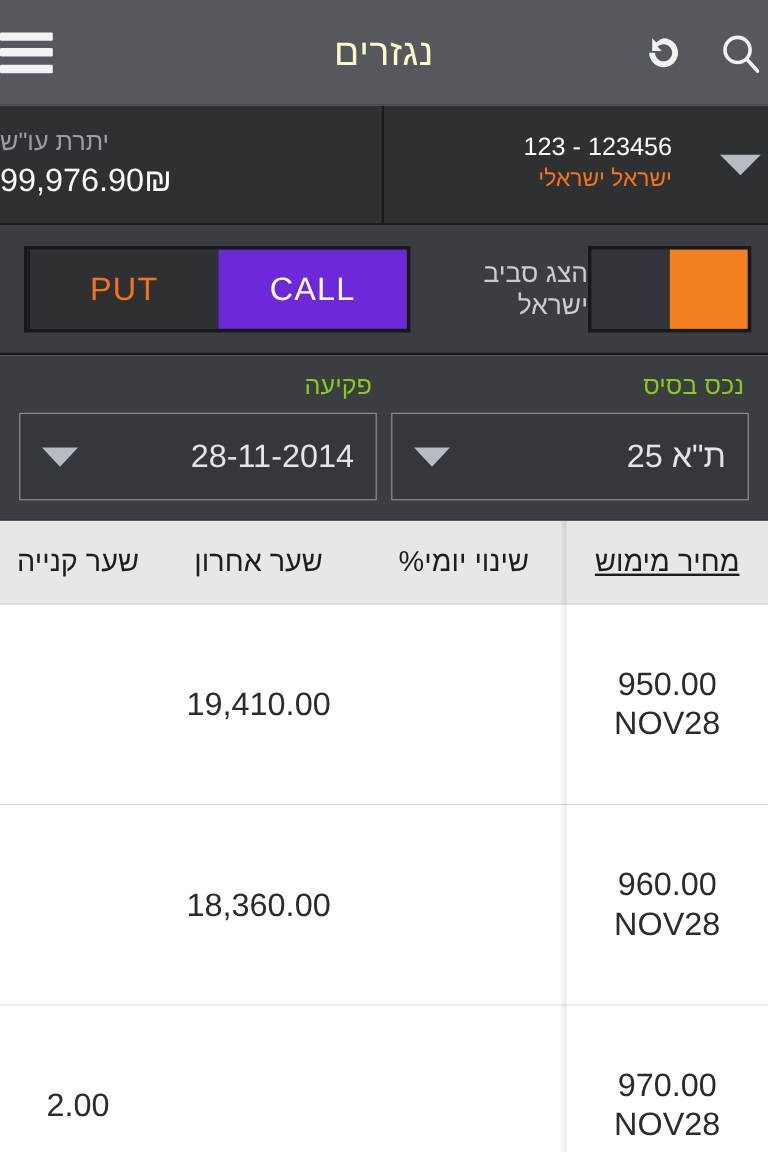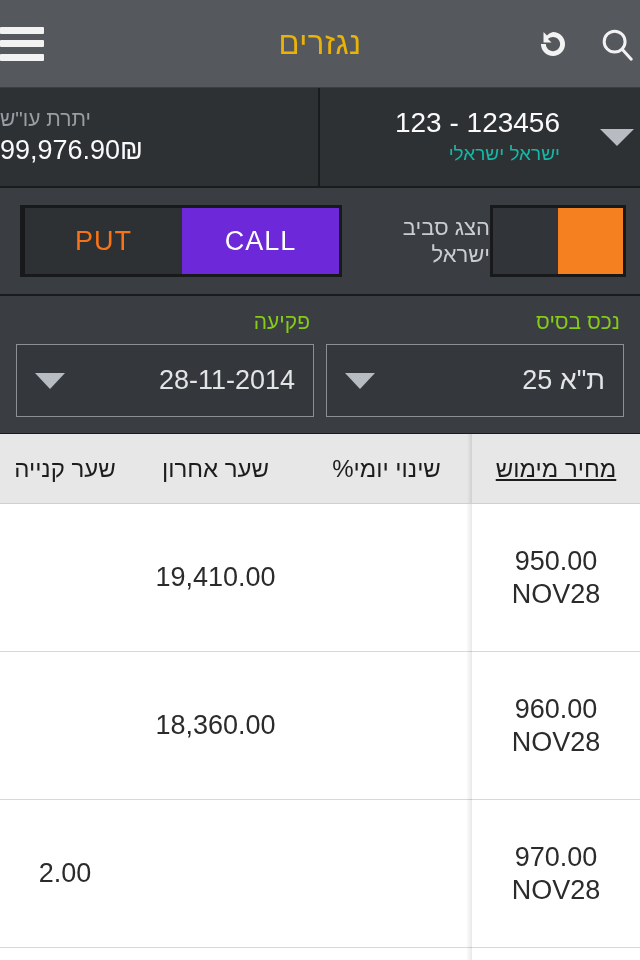--- a/index.html
+++ b/index.html
@@ -17,41 +17,41 @@
     border-bottom:1px solid #3b3e42;
   }
   .topbar-left{ display:flex; align-items:center; gap:18px; padding-right:0; padding-left:26px; }
   .topbar .icon-btn{
     width:46px; height:46px; display:flex; align-items:center; justify-content:center;
     cursor:pointer;
   }
   .topbar-title{
     position:absolute; left:0; right:0; top:0; bottom:0;
     display:flex; align-items:center; justify-content:center;
-    color:#eab308; font-size:31px; letter-spacing:0.5px; pointer-events:none;
+    color:#fef9c3; font-size:31px; letter-spacing:0.5px; pointer-events:none;
   }
   .hamburger{
     width:44px; height:34px; display:flex; flex-direction:column; justify-content:space-between;
     cursor:pointer; margin-right:auto; margin-left:0;
   }
   .hamburger i{ display:block; height:7px; background:#f2f2f2; border-radius:1px; }
   .topbar-right{ margin-left:0; margin-right:auto; padding-left:0; padding-right:26px; display:flex; align-items:center;}
 
   
   .account-bar{
     height:100px; flex:0 0 100px; background:#2e3134;
     display:flex; align-items:stretch; border-bottom:2px solid #191b1d;
   }
   .acct-right{
     flex:0 0 50%; display:flex; align-items:center; justify-content:flex-start;
     padding:0 0 0 14px; position:relative;
   }
   .acct-texts{ text-align:right; flex:1; padding-right:22px; }
-  .acct-num{ color:#fafafa; font-size:28px; line-height:1.12; direction:ltr; unicode-bidi:plaintext; text-align:right;}
-  .acct-name{ color:#14b8a6; font-size:19px; line-height:1.3; margin-top:3px; }
+  .acct-num{ color:#fafafa; font-size:21px; line-height:1.12; direction:ltr; unicode-bidi:plaintext; text-align:right;}
+  .acct-name{ color:#f97316; font-size:19px; line-height:1.3; margin-top:3px; }
   .caret{
     width:0; height:0; border-left:17px solid transparent; border-right:17px solid transparent;
     border-top:17px solid #b6bcc2; flex:0 0 auto; margin:0 6px 0 18px;
   }
   .acct-divider{ width:2px; background:#191b1d; }
   .acct-left{
     flex:1; display:flex; flex-direction:column; align-items:flex-end; justify-content:center;
     padding-left:0; padding-right:26px;
   }
   .bal-label{ color:#9a9da1; font-size:21px; line-height:1.25; }
@@ -120,21 +120,21 @@
   .th.chg{ flex:1; }
   .th.last{ flex:1; }
   .th.buy{ flex:0 0 130px; justify-content:center; }
   .col-sep{
     position:absolute; top:0; bottom:0; right:168px; width:5px;
     background:linear-gradient(to left,rgba(0,0,0,0.10),rgba(0,0,0,0.0));
     pointer-events:none;
   }
   .tbody{ position:relative; }
   .trow{
-    height:148px; display:flex; align-items:center;
+    height:167px; display:flex; align-items:center;
     border-bottom:1px solid #d8d8d8; background:#ffffff; cursor:pointer;
   }
   .td{ display:flex; align-items:center; justify-content:center; height:100%; font-size:27px; color:#2b2b2b; }
   .td.strike{
     flex:0 0 168px; flex-direction:column; justify-content:center; line-height:1.22;
     text-align:center; direction:ltr;
   }
   .td.chg{ flex:1; }
   .td.last{ flex:1; }
   .td.buy{ flex:0 0 130px; }

